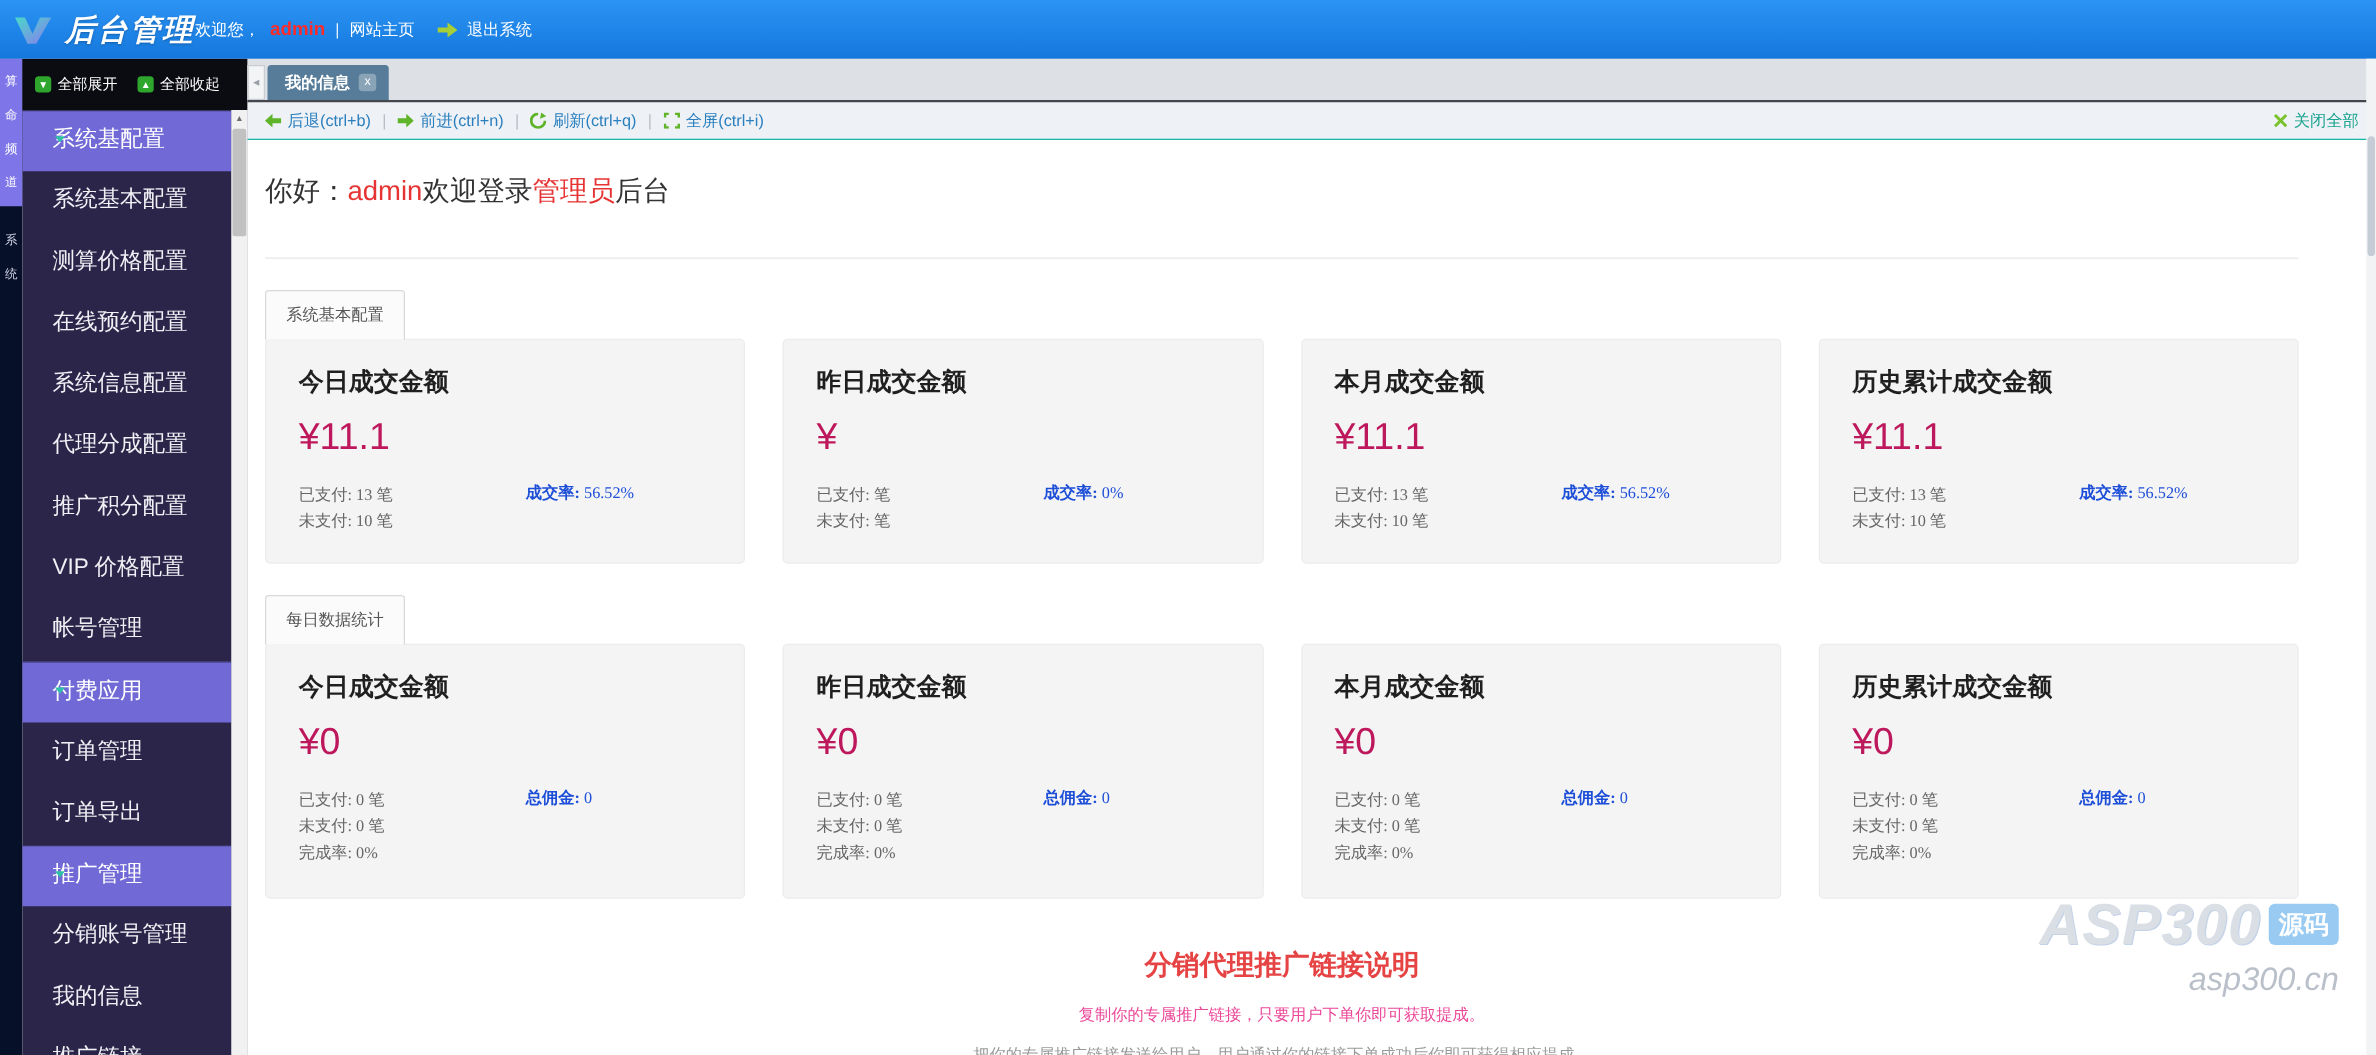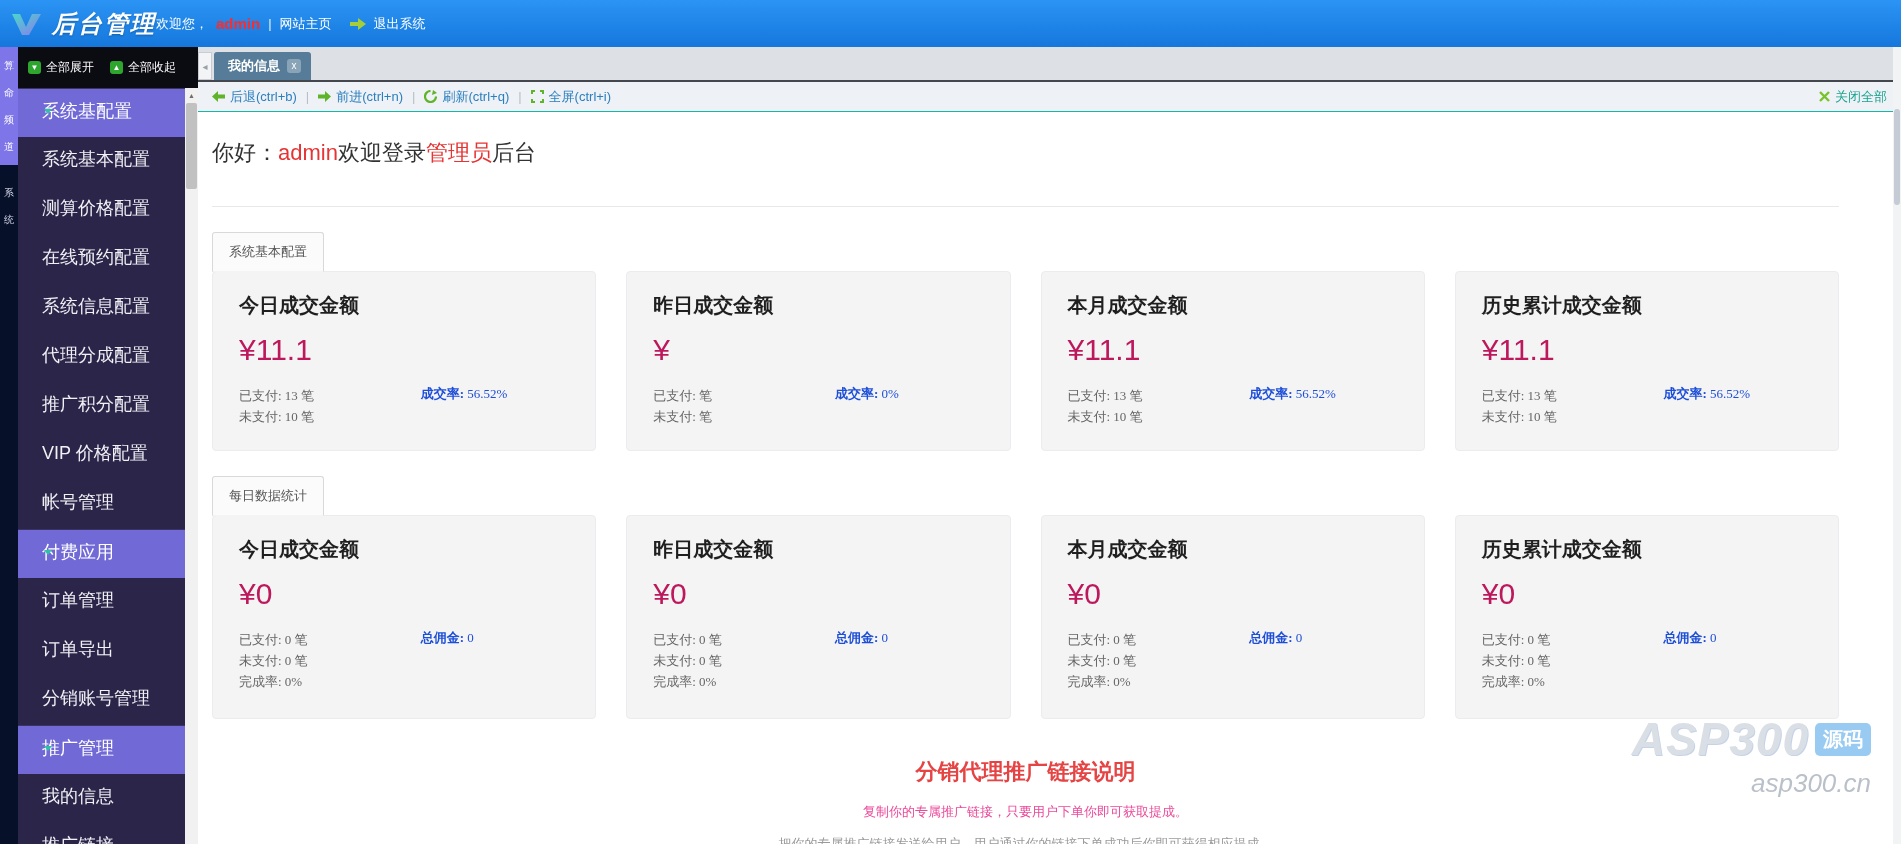--- a/index.html
+++ b/index.html
@@ -127,22 +127,22 @@
         <div class="mi"><span>测算价格配置</span></div>
         <div class="mi"><span>在线预约配置</span></div>
         <div class="mi"><span>系统信息配置</span></div>
         <div class="mi"><span>代理分成配置</span></div>
         <div class="mi"><span>推广积分配置</span></div>
         <div class="mi"><span>VIP 价格配置</span></div>
         <div class="mi"><span>帐号管理</span></div>
         <div class="mi group"><span class="chev"></span><span>付费应用</span></div>
         <div class="mi"><span>订单管理</span></div>
         <div class="mi"><span>订单导出</span></div>
+        <div class="mi group"><span class="chev"></span><span>推广管理</span></div>
         <div class="mi"><span>分销账号管理</span></div>
-        <div class="mi group"><span class="chev"></span><span>推广管理</span></div>
         <div class="mi"><span>我的信息</span></div>
         <div class="mi"><span>推广链接</span></div>
         <div class="mi"><span>订单管理</span></div>
       </div>
       <div class="side-scroll">
         <div class="arrowbox">▲</div>
         <div class="thumb"></div>
       </div>
     </div>
   </div>

